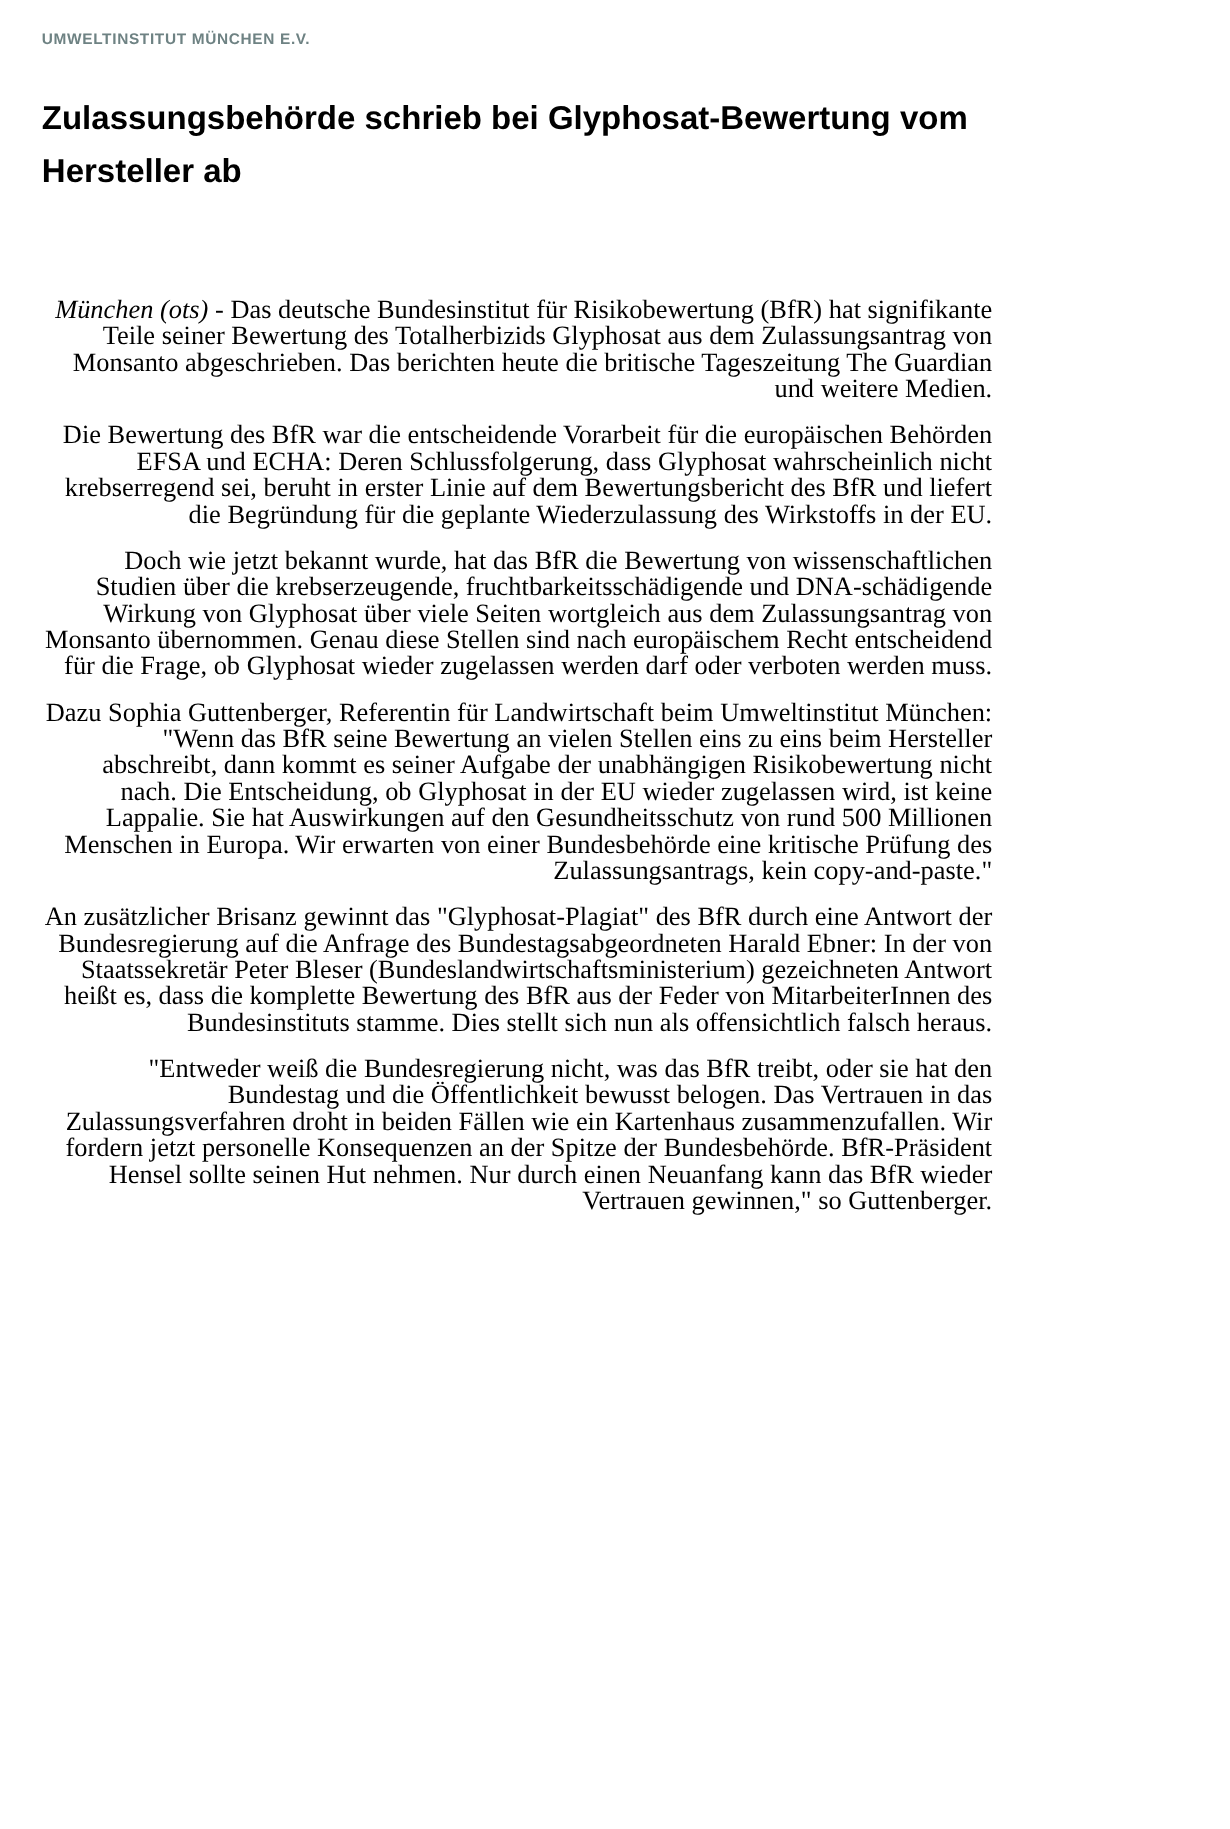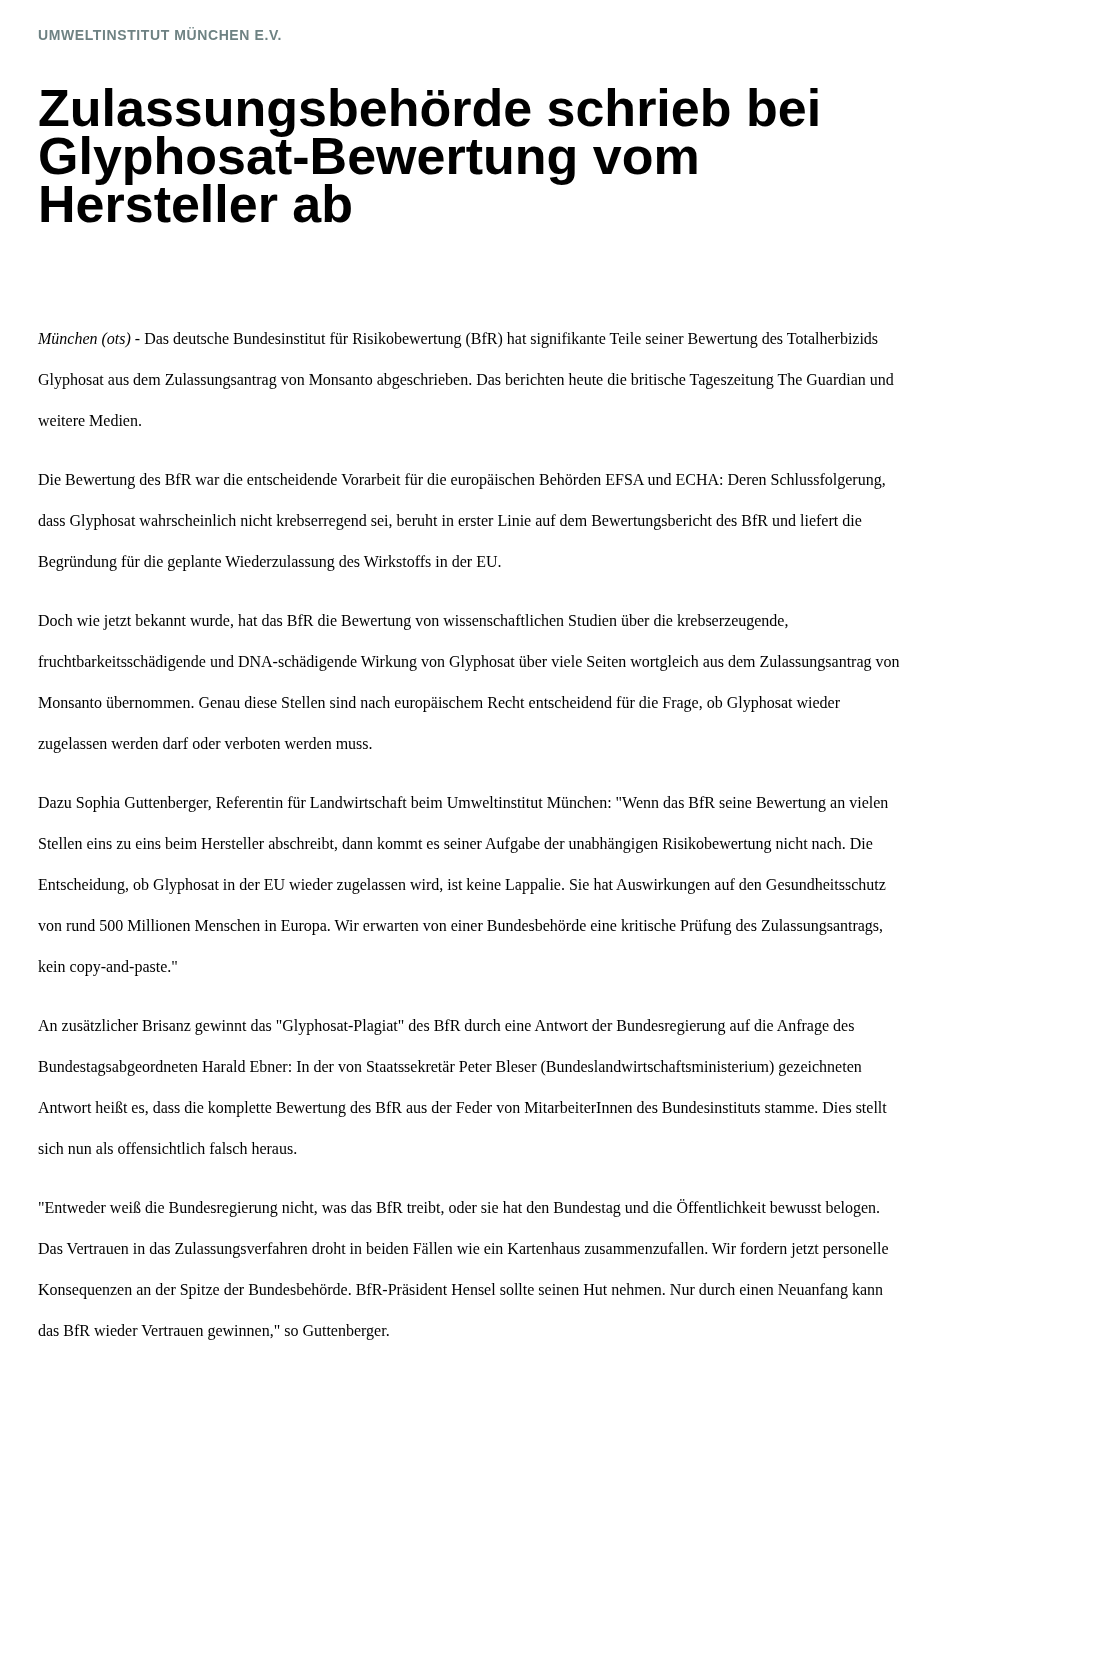--- a/index.html
+++ b/index.html
@@ -27,41 +27,42 @@
     line-height: 18px;
     letter-spacing: 0.6px;
     color: #6e8283;
     text-transform: uppercase;
   }
   h1.headline {
     margin: 40px 0 0 0;
     max-width: 980px;
     font-family: "Liberation Sans", sans-serif;
     font-weight: 700;
-    font-size: 52px;
+    font-size: 30px;
     line-height: 48px;
     color: #000000;
   }
   .dateline {
     margin-top: 12px;
     font-family: "Liberation Sans", sans-serif;
     font-weight: 400;
     font-size: 16px;
     line-height: 20px;
     color: #3d3d3d;
   }
   main.article {
     margin-top: 90px;
     max-width: 1042px;
   }
   main.article p {
     margin: 0 0 18px 0;
-    font-size: 16px;
-    line-height: 41px;
+    font-size: 24px;
+    line-height: 24px;
     color: #000000;
+    text-align: right;
   }
   main.article p:last-child {
     margin-bottom: 0;
   }
   .location-tag {
     font-style: italic;
   }
 </style>
 </head>
 <body>

